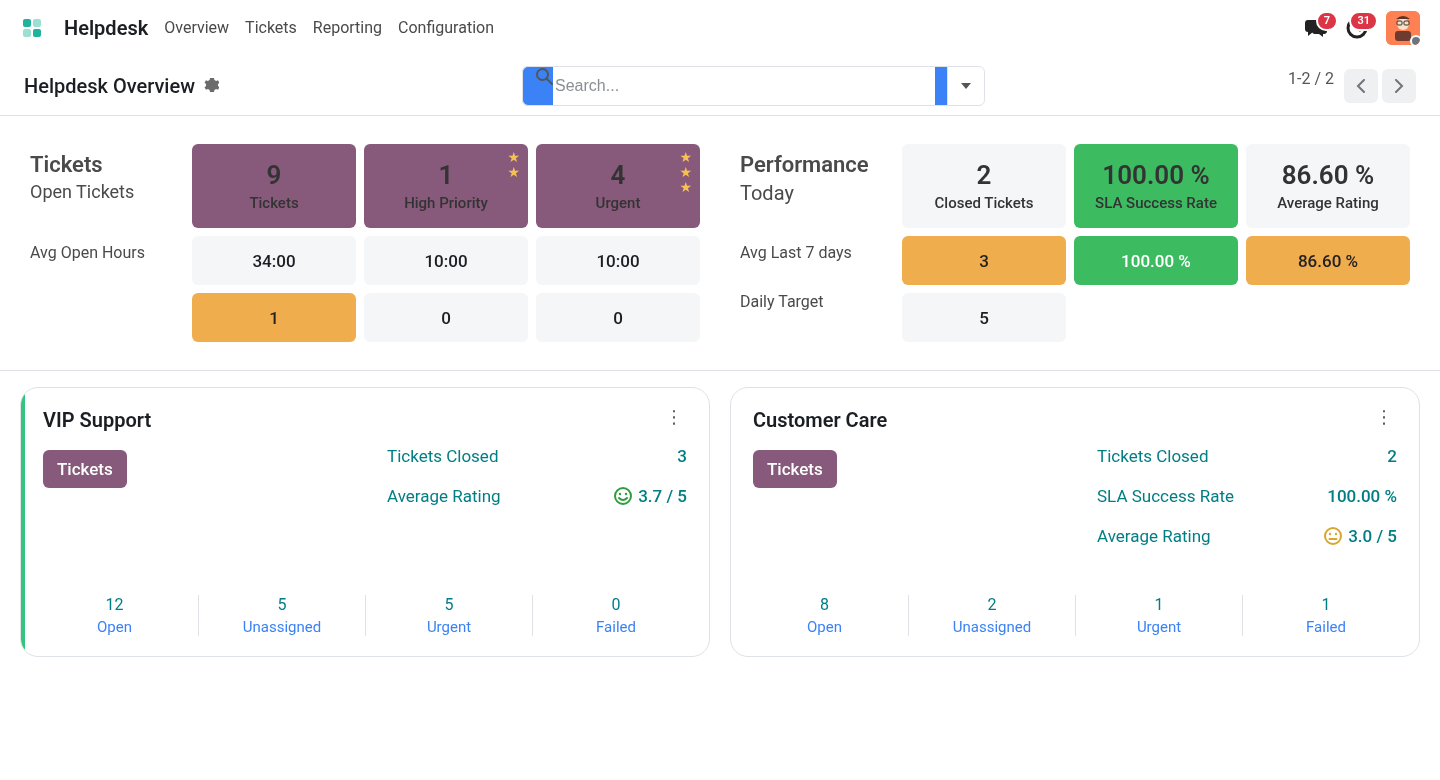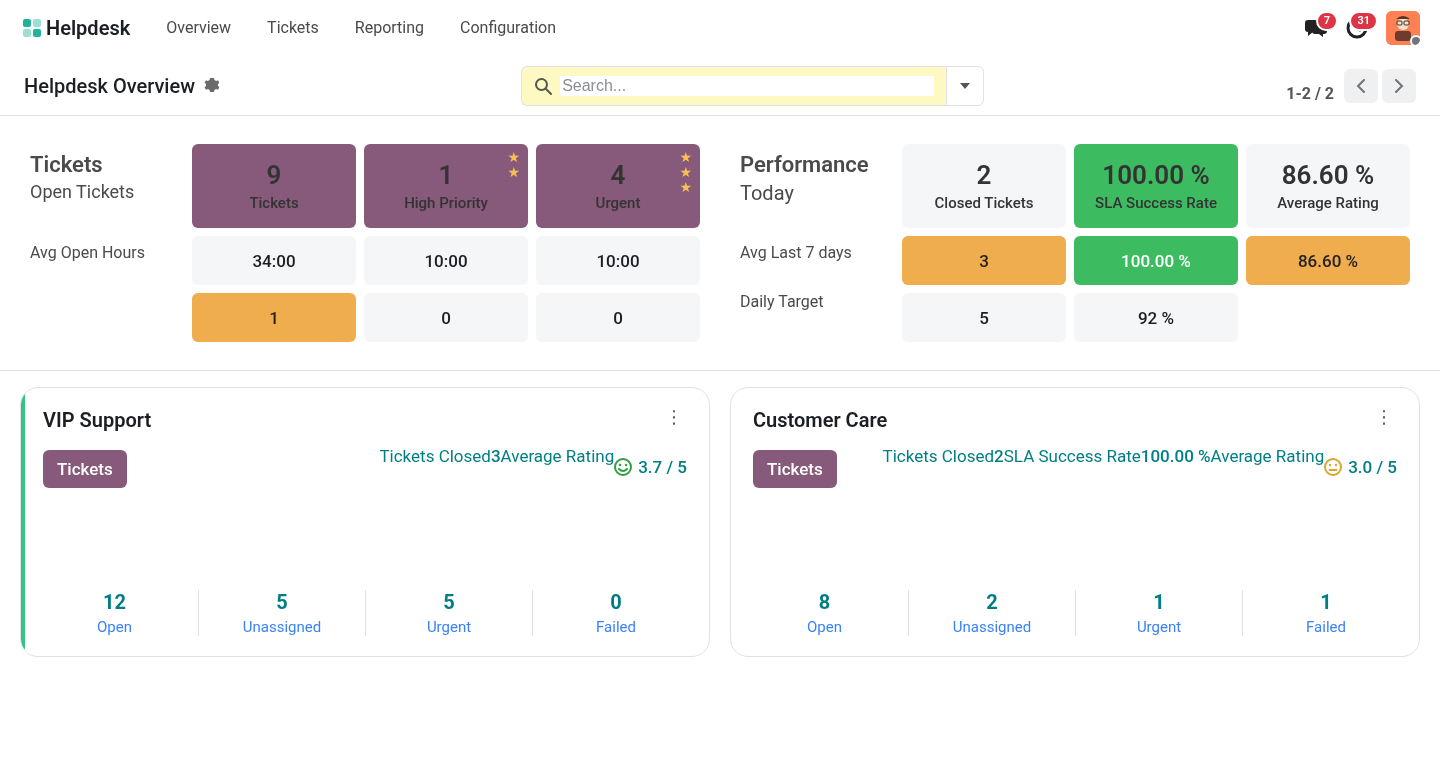--- a/index.html
+++ b/index.html
@@ -29,24 +29,24 @@
   }
 
   
   .topnav{
     display:flex;
     align-items:center;
     height:56px;
     padding:0 20px;
     border-bottom:1px solid transparent;
   }
-  .brand{display:flex;align-items:flex-start;gap:2px;margin-right:36px;}
+  .brand{display:flex;align-items:flex-start;gap:20px;margin-right:16px;}
   .brand svg{width:24px;height:24px;}
   .brand-name{font-size:20px;font-weight:600;}
-  .menu{display:flex;gap:36px;font-size:16px;color:var(--muted);}
+  .menu{display:flex;gap:16px;font-size:16px;color:var(--muted);}
   .menu-item{cursor:pointer;}
   .nav-spacer{flex:1;}
   .nav-right{display:flex;align-items:center;gap:18px;}
   .badge-wrap{position:relative;display:inline-flex;align-items:center;}
   .badge{
     position:absolute;top:-6px;right:-10px;
     background:var(--red);color:#fff;
     border-radius:10px;font-size:11px;font-weight:600;
     padding:1px 6px;line-height:14px;min-width:16px;text-align:center;
     border:2px solid #fff;
@@ -62,32 +62,32 @@
 
   
   .controlrow{
     display:flex;align-items:center;height:60px;padding:0 24px;
     border-bottom:1px solid var(--border);
   }
   .breadcrumb{font-size:20px;font-weight:500;display:flex;gap:8px;}
   .gear{color:#6b6b6b;}
   .search-wrap{margin-left:auto;margin-right:auto;display:flex;}
   .search{
-    display:flex;align-items:center;gap:8px;
+    display:flex;gap:0;
     width:425px;height:40px;border:1px solid var(--border);border-right:none;
     border-radius:6px 0 0 6px;padding:0 12px;color:#8a8f94;font-size:16px;
-    background:#fef9c3;
+    background:#3b82f6;
   }
   .search input{border:none;outline:none;font-size:16px;flex:1;color:#333;}
   .search input::placeholder{color:#8a8f94;}
   .search-caret{
     width:38px;height:40px;border:1px solid var(--border);border-left:1px solid var(--border);
     border-radius:0 6px 6px 0;display:flex;align-items:center;justify-content:center;color:#666;background:#fff;
   }
-  .pager-area{display:flex;align-items:flex-end;gap:10px;font-weight:bold;}
+  .pager-area{display:flex;align-items:flex-start;gap:10px;}
   .pager-text{font-size:16px;color:#555;}
   .pager-btns{display:flex;gap:4px;}
   .pager-btn{
     width:34px;height:34px;border-radius:6px;background:#eef0f2;display:flex;align-items:center;justify-content:center;color:#707579;
   }
 
   
   .stats{
     display:flex;padding:28px 30px 28px 30px;gap:40px;border-bottom:1px solid var(--border);
   }
@@ -118,31 +118,31 @@
     display:flex;flex-direction:column;min-height:270px;overflow:hidden;position:relative;
   }
   .card.accent::before{content:"";position:absolute;left:0;top:0;bottom:0;width:4px;background:#33c481;}
   .card-top{display:flex;justify-content:space-between;align-items:flex-start;padding:20px 22px 4px 22px;}
   .card-title{font-size:20px;font-weight:600;}
   .dots{color:#555;font-size:18px;line-height:14px;padding:2px 4px;}
   .card-body{display:flex;padding:10px 22px 0 22px;gap:20px;}
   .ticket-btn{
     background:var(--purple);color:#fff;border-radius:6px;padding:9px 14px;font-size:17px;font-weight:500;height:fit-content;margin-top:4px;
   }
-  .kpis{margin-left:auto;display:flex;gap:0;min-width:300px;}
+  .kpis{margin-left:auto;display:flex;flex-direction:column;gap:20px;min-width:300px;}
   .kpi{display:flex;justify-content:space-between;font-size:17px;color:var(--teal);}
   .kpi .v{font-weight:500;}
   .rating-face{display:inline-flex;align-items:center;gap:6px;}
   .card-foot{
     margin-top:auto;display:grid;grid-template-columns:repeat(4,1fr);
     padding:14px 10px 20px;
   }
   .foot-cell{display:flex;flex-direction:column;align-items:center;gap:4px;border-left:1px solid var(--border);}
   .foot-cell:first-child{border-left:none;}
-  .foot-num{color:var(--teal);font-size:20px;font-weight:700;}
+  .foot-num{color:var(--teal);font-size:16px;font-weight:400;}
   .foot-lbl{color:#3b82f6;font-size:15px;}
 </style>
 </head>
 <body>
 
 <div class="topnav">
   <div class="brand">
     <svg viewBox="0 0 24 24">
       <rect x="3" y="3" width="8" height="8" rx="2" fill="#1fb39b"></rect>
       <rect x="13" y="3" width="8" height="8" rx="2" fill="#9ce0d3"></rect>
@@ -291,21 +291,20 @@
           <span class="lbl">SLA Success Rate</span>
         </div>
         <div class="cell head">
           <span class="big">86.60 %</span>
           <span class="lbl">Average Rating</span>
         </div>
         <div class="cell amber">3</div>
         <div class="cell green">100.00 %</div>
         <div class="cell amber">86.60 %</div>
         <div class="cell">5</div>
-        <div class="cell">92 %</div>
       </div>
   </div>
 
 </div>
 
 <div class="teams" id="teams-area">
     <div class="card accent">
       <div class="card-top">
         <span class="card-title">VIP Support</span>
         <span class="dots">⋮</span>

